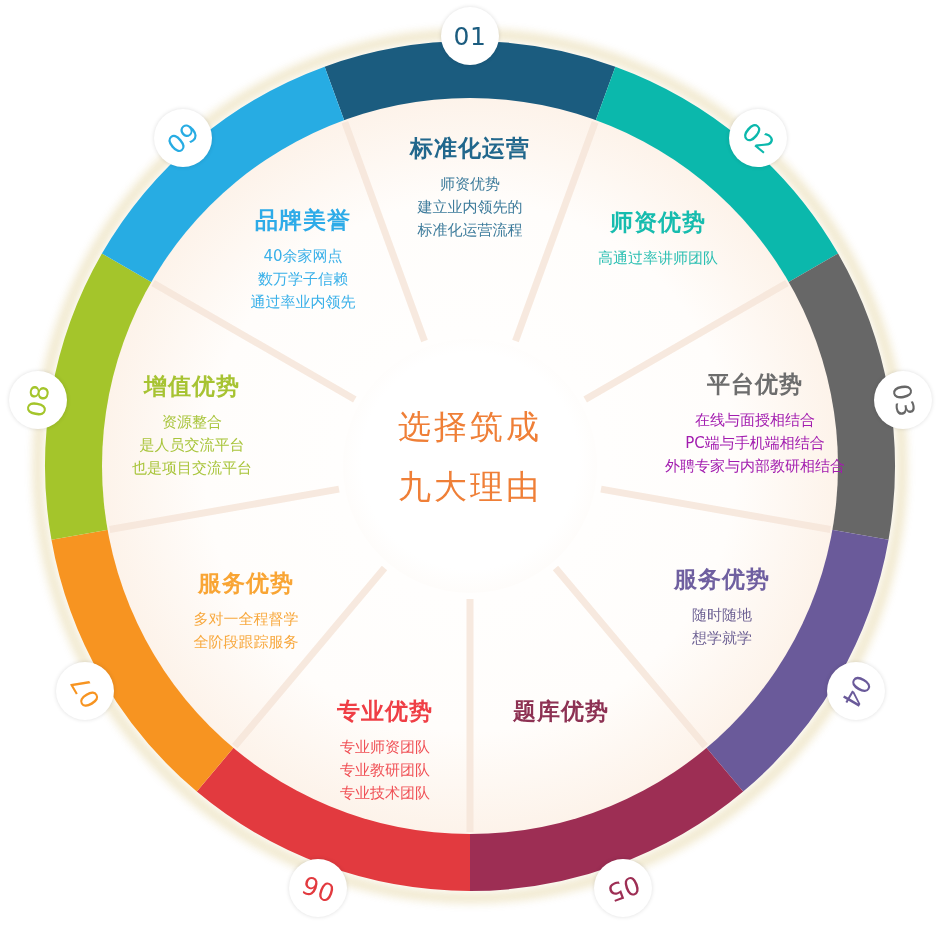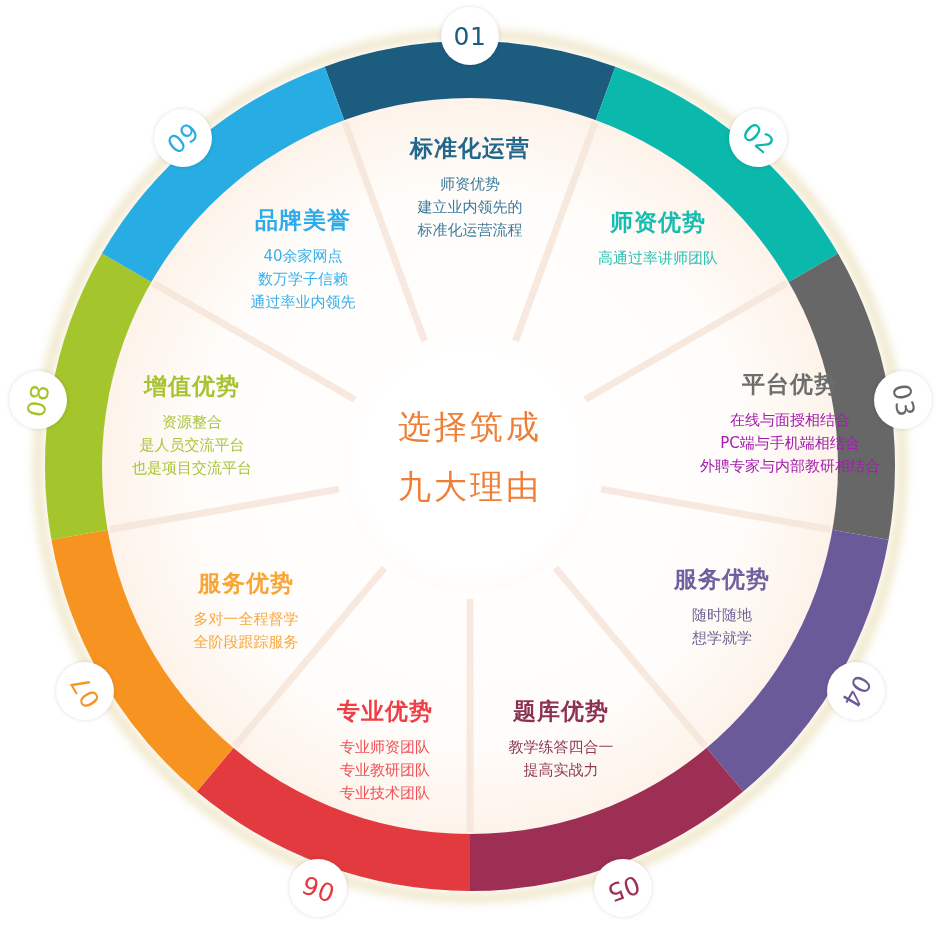--- a/index.html
+++ b/index.html
@@ -169,41 +169,37 @@
             <div>建立业内领先的</div>
             <div>标准化运营流程</div>
           </div>
         </div>
         <div class="sector-text" style="left: 658px; top: 211px;">
           <div class="sector-title" style="color: rgb(22, 188, 174);">师资优势</div>
           <div class="sector-lines" style="color: rgb(43, 191, 178);">
             <div>高通过率讲师团队</div>
           </div>
         </div>
-        <div class="sector-text" style="left: 790px; top: 373px; text-align: center;">
+        <div class="sector-text" style="left: 755px; top: 373px; text-align: center;">
           <div class="sector-title" style="color: rgb(109, 109, 109);">平台优势</div>
           <div class="sector-lines" style="color: #a21caf;">
             <div>在线与面授相结合</div>
             <div>PC端与手机端相结合</div>
             <div>外聘专家与内部教研相结合</div>
           </div>
         </div>
         <div class="sector-text" style="left: 722px; top: 568px;">
           <div class="sector-title" style="color: rgb(111, 95, 160);">服务优势</div>
           <div class="sector-lines" style="color: rgb(111, 99, 149);">
             <div>随时随地</div>
             <div>想学就学</div>
           </div>
         </div>
         <div class="sector-text" style="left: 561px; top: 700px;">
           <div class="sector-title" style="color: rgb(141, 49, 83);">题库优势</div>
-          <div class="sector-lines" style="color: rgb(141, 58, 86);">
-            <div>教学练答四合一</div>
-            <div>提高实战力</div>
-          </div>
         </div>
         <div class="sector-text" style="left: 385px; top: 700px;">
           <div class="sector-title" style="color: rgb(239, 62, 69);">专业优势</div>
           <div class="sector-lines" style="color: rgb(240, 80, 85);">
             <div>专业师资团队</div>
             <div>专业教研团队</div>
             <div>专业技术团队</div>
           </div>
         </div>
         <div class="sector-text" style="left: 246px; top: 572px;">

